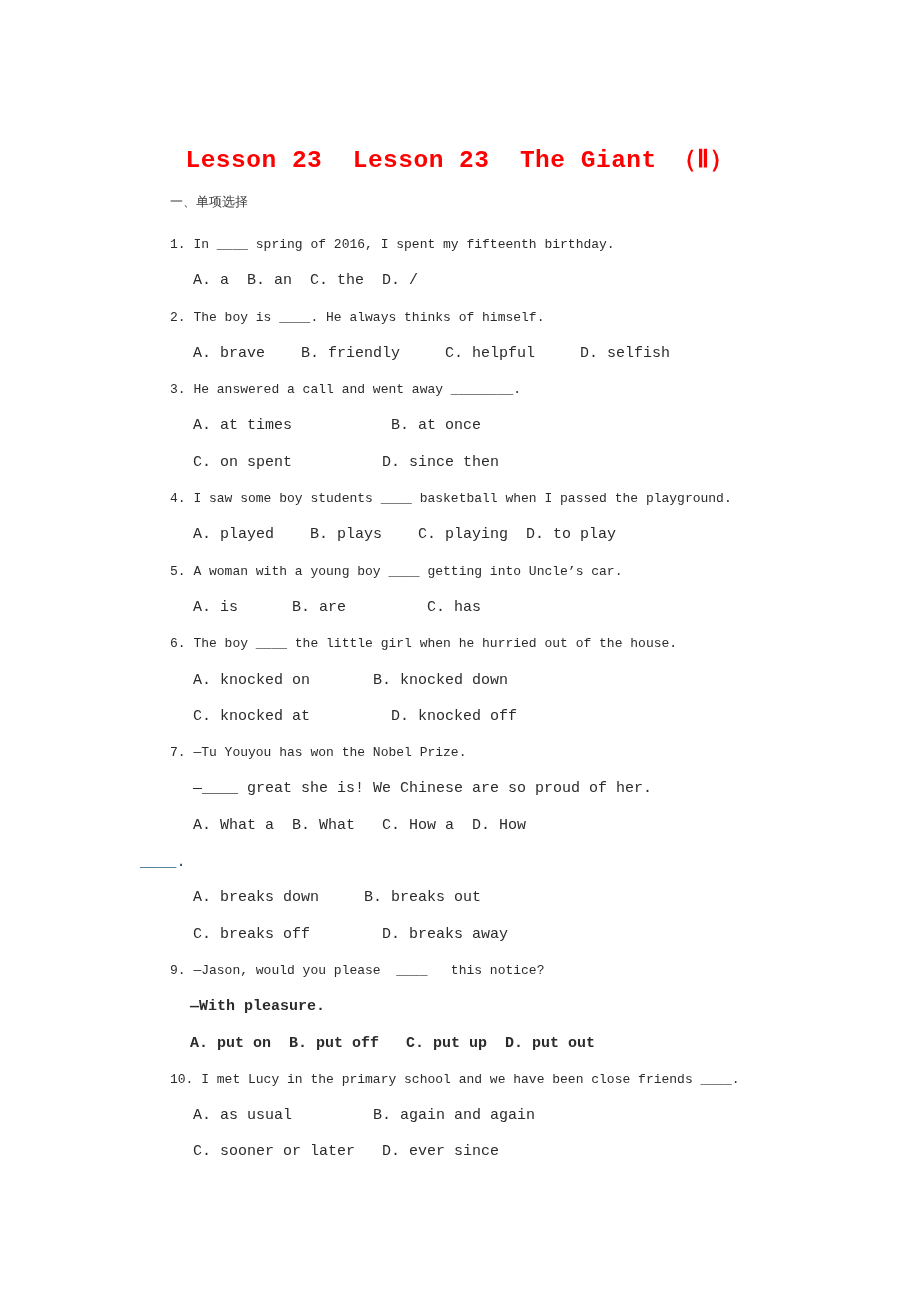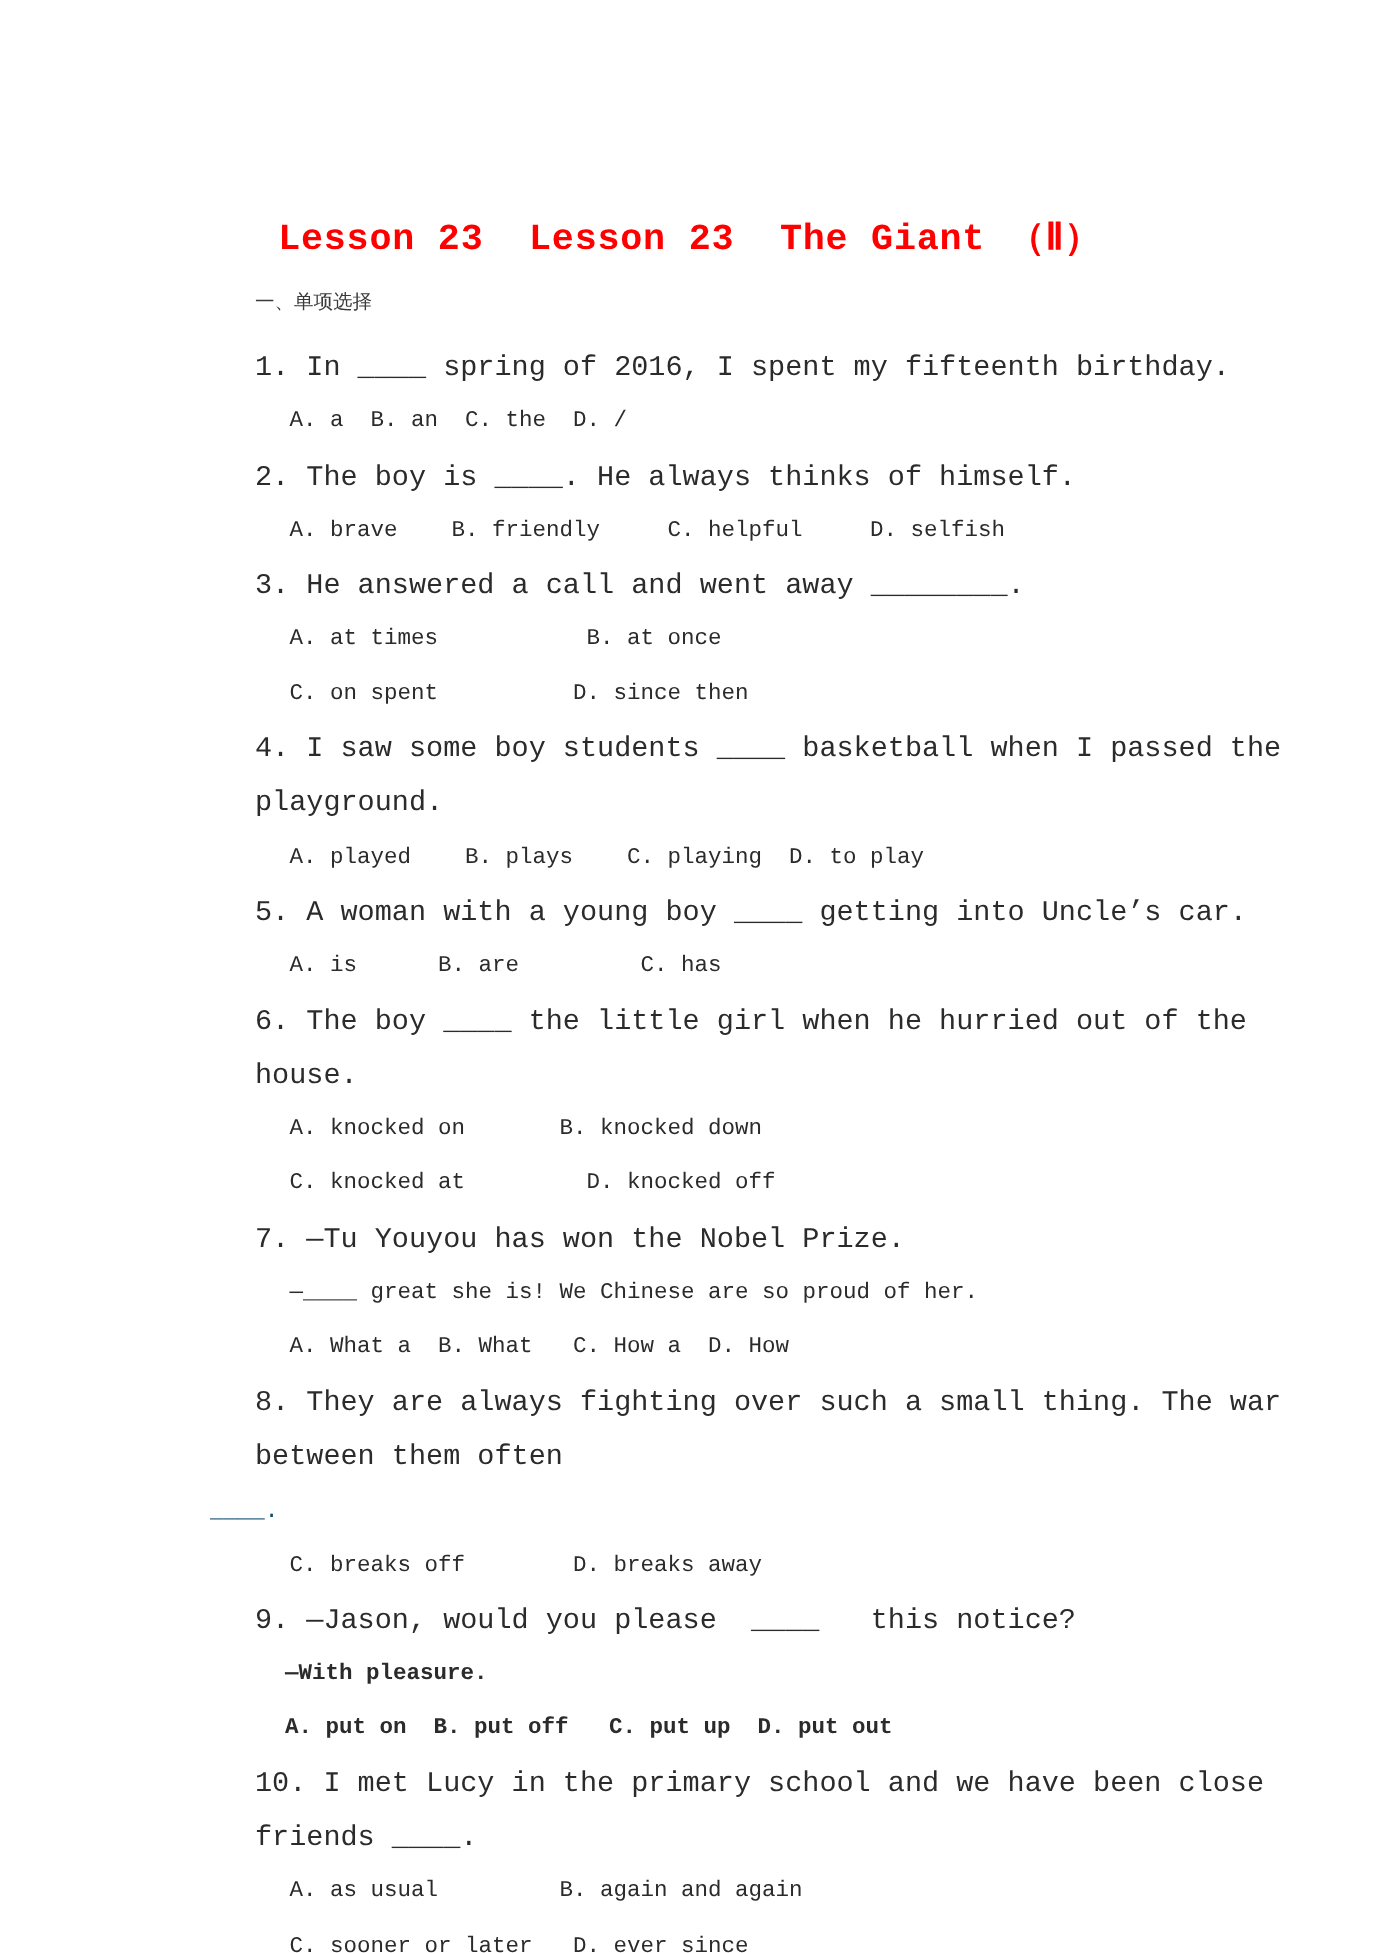--- a/index.html
+++ b/index.html
@@ -54,21 +54,21 @@
     line-height: 1;
     margin: 0 0 19px 0;
     white-space: pre;
   }
 
   .question {
     margin: 0 0 0 0;
   }
 
   .q-stem {
-    font-size: 19px;
+    font-size: 13px;
     line-height: 36.3px;
     white-space: pre-wrap;
     color: #2b2b2b;
     margin: 0;
     padding: 0;
     text-indent: 0;
   }
 
   .q-opts {
     font-size: 15px;
@@ -138,22 +138,22 @@
       <div class="q-opts">C. knocked at         D. knocked off</div>
     </div>
 
     <div class="question">
       <div class="q-stem">7. —Tu Youyou has won the Nobel Prize.</div>
       <div class="q-opts">—____ great she is! We Chinese are so proud of her.</div>
       <div class="q-opts">A. What a  B. What   C. How a  D. How</div>
     </div>
 
     <div class="question">
-      <div class="q-stem">8. They are always fighting over such a small thing. The war between them often</div>
       <div class="q-wrap-tail">____.</div>
+      <div class="q-opts">A. breaks down     B. breaks out</div>
       <div class="q-opts">C. breaks off        D. breaks away</div>
     </div>
 
     <div class="question">
       <div class="q-stem">9. —Jason, would you please  ____   this notice?</div>
       <div class="q-opts tight">—With pleasure.</div>
       <div class="q-opts tight">A. put on  B. put off   C. put up  D. put out</div>
     </div>
 
     <div class="question">

